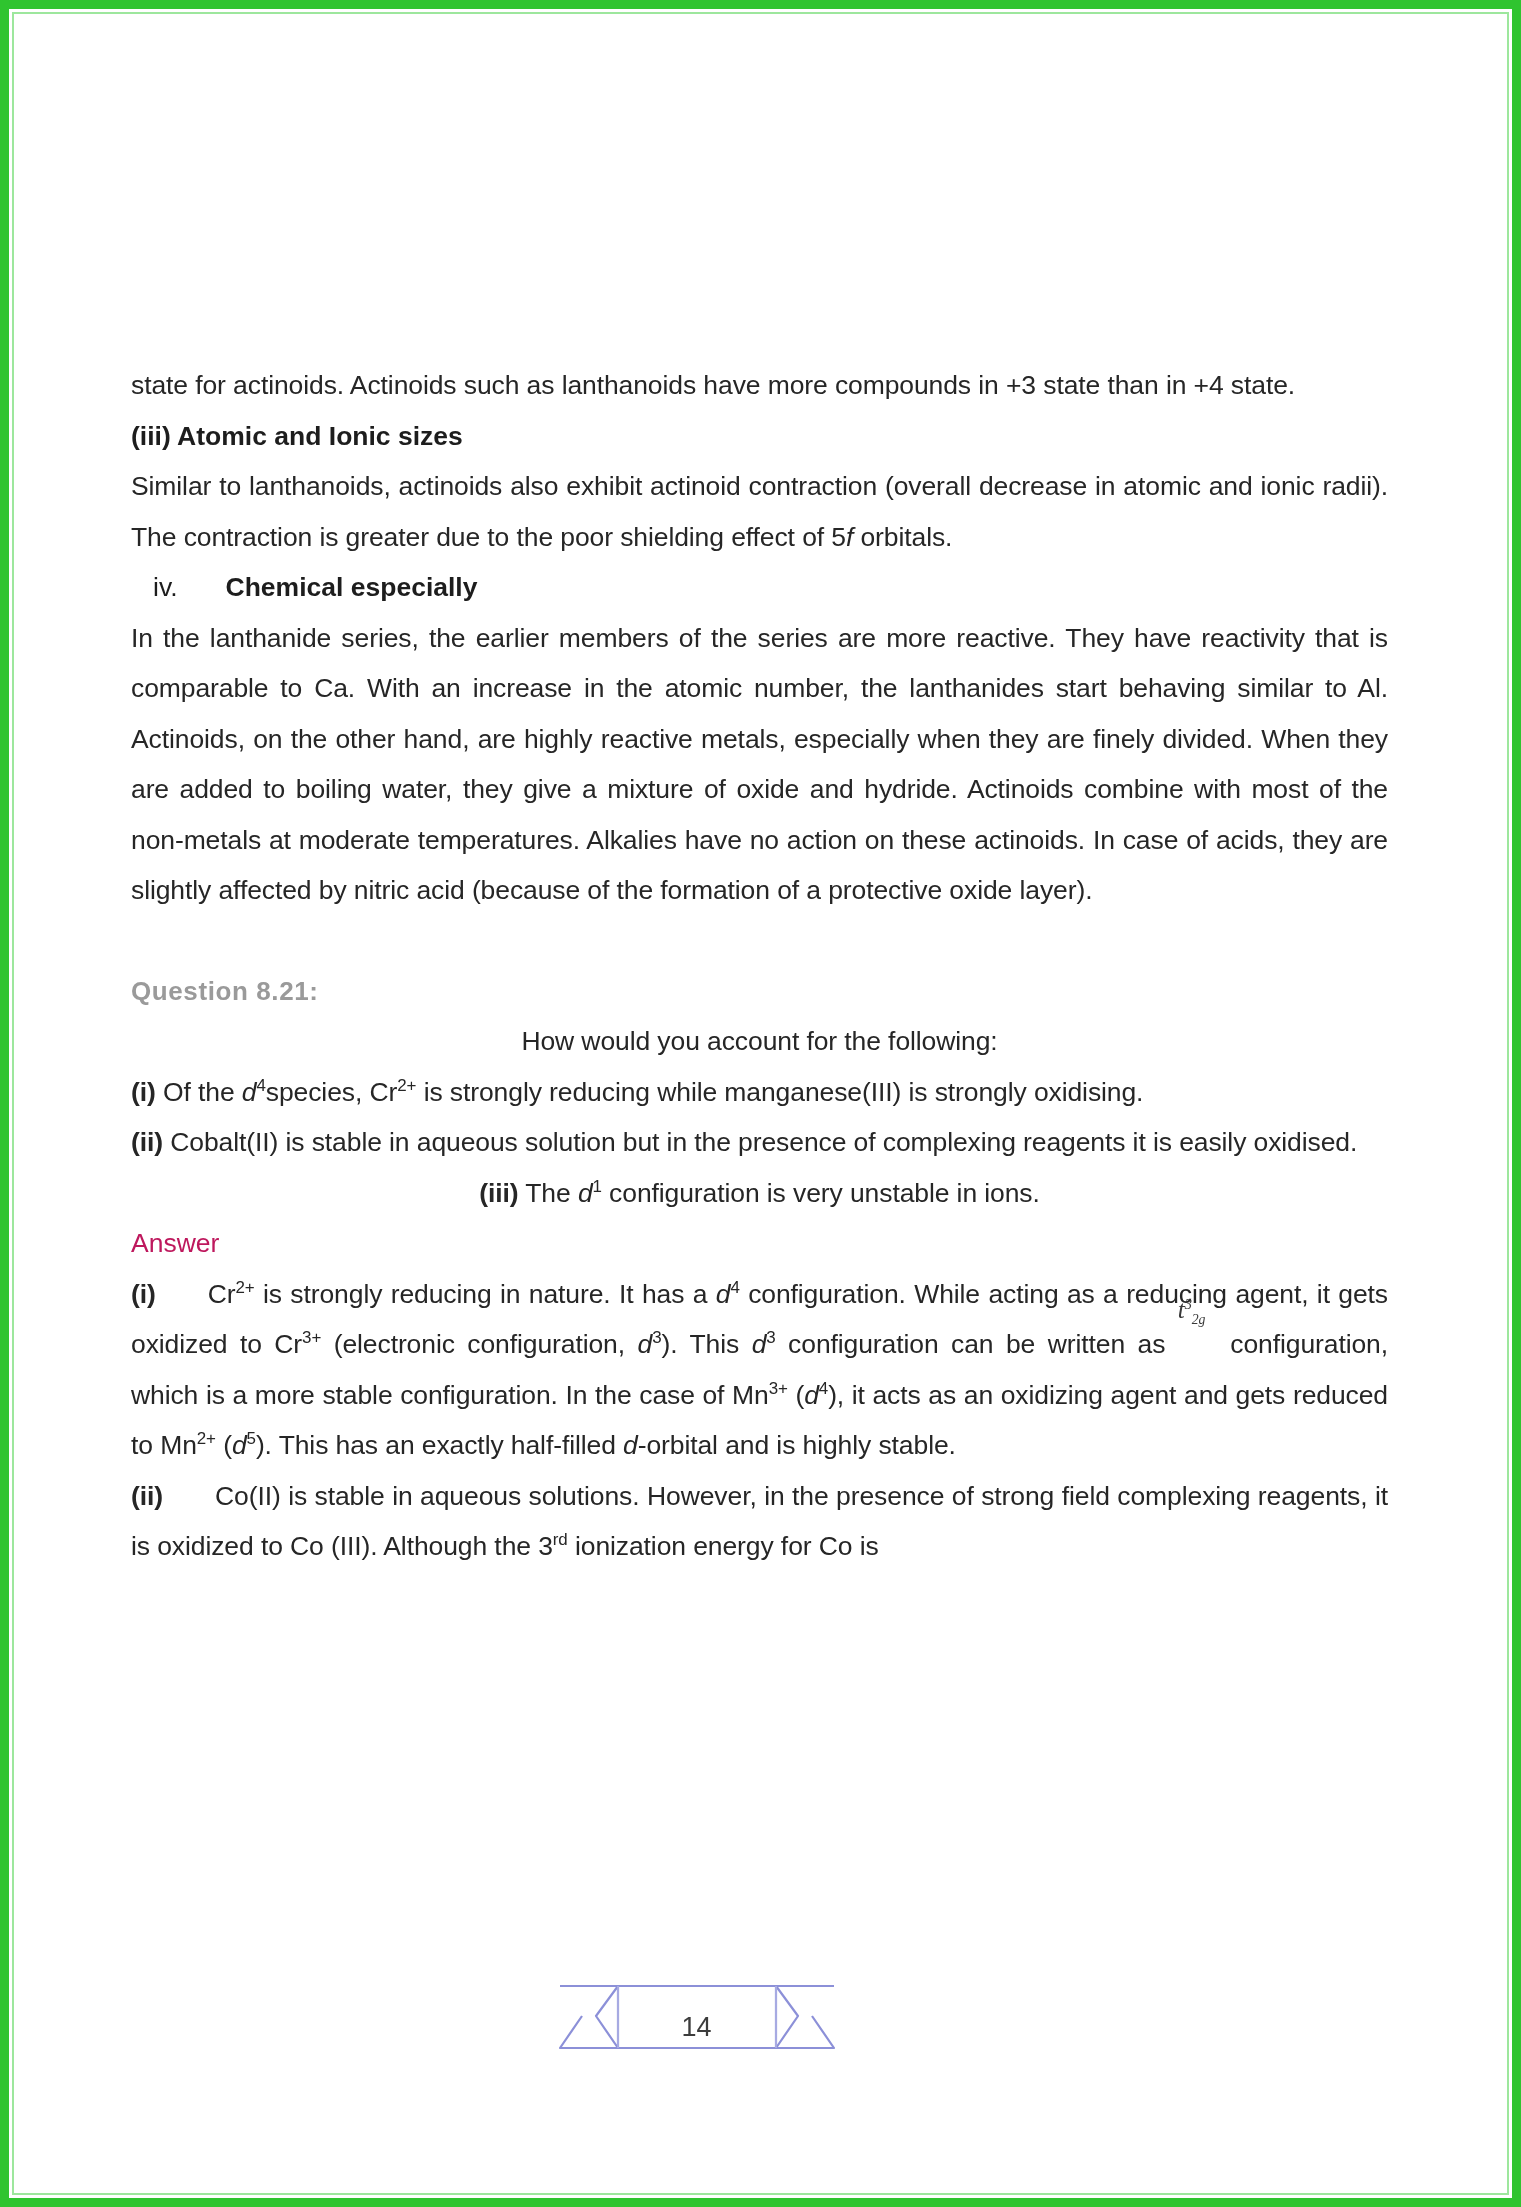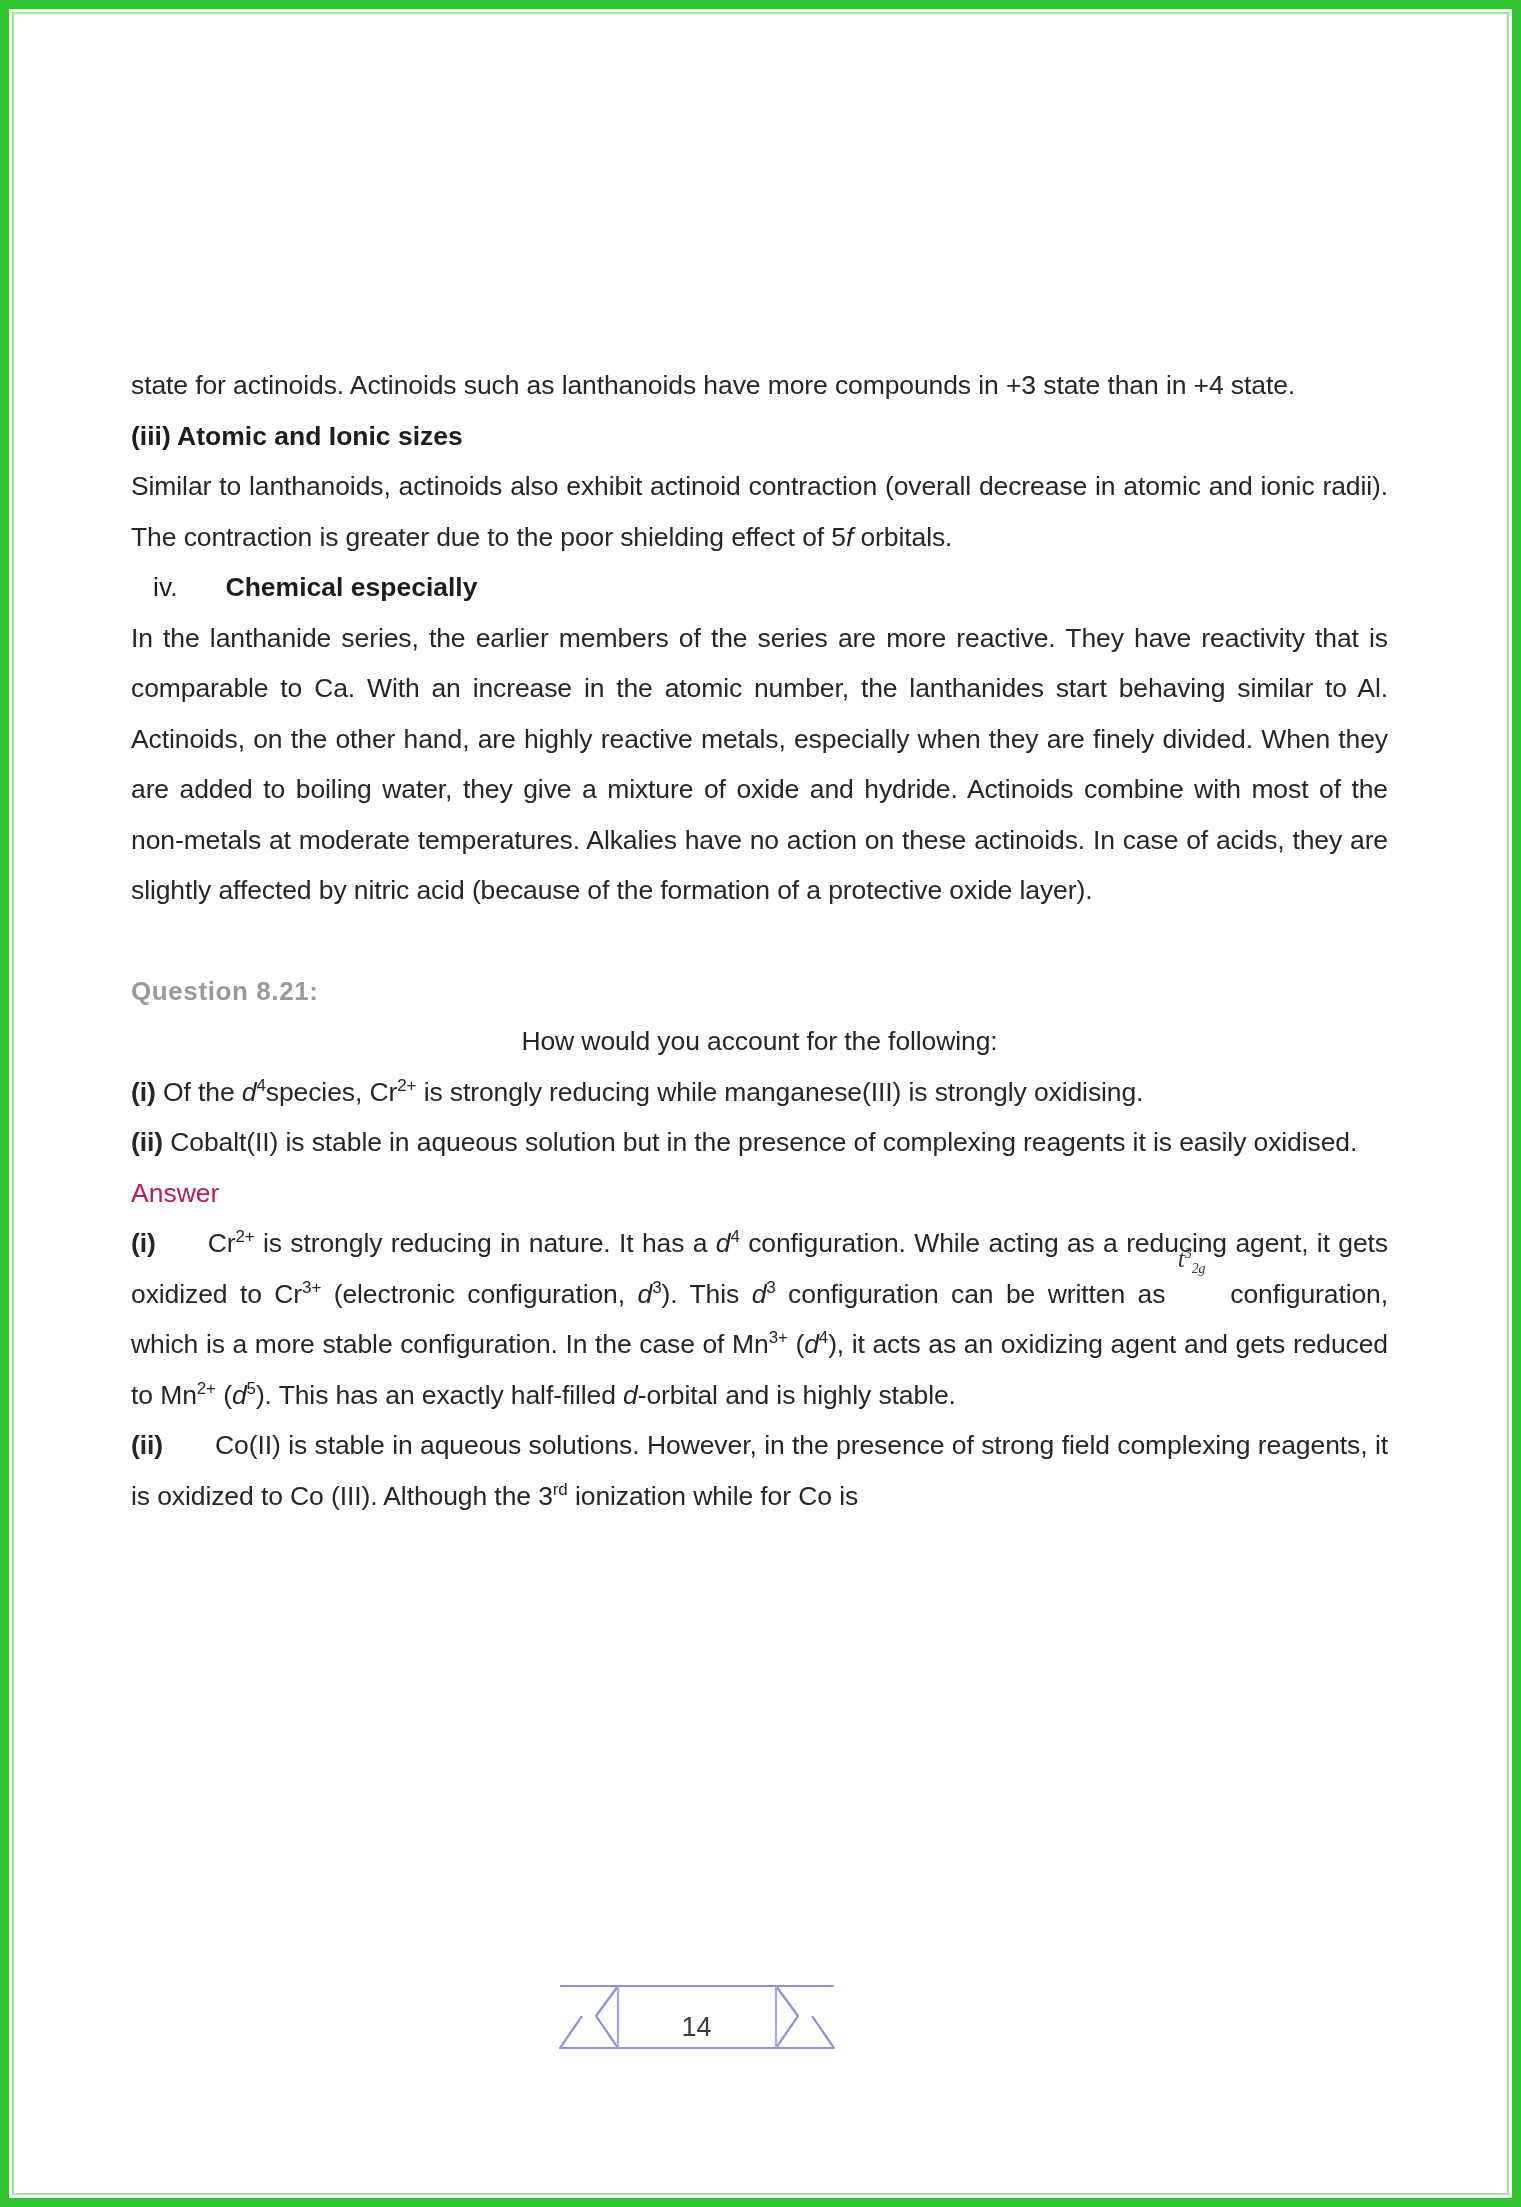--- a/index.html
+++ b/index.html
@@ -164,26 +164,27 @@
   <div class="spacer-lg"></div>
 
   <p class="qheading">Question 8.21:</p>
 
   <p class="para left">How would you account for the following:</p>
 
   <p class="para"><b class="lbl">(i)</b> <span>Of the </span><span class="it">d</span><sup>4</sup><span>species, Cr</span><sup>2+</sup><span> is strongly reducing while manganese(III) is strongly oxidising.</span></p>
 
   <p class="para"><b class="lbl">(ii)</b> <span>Cobalt(II) is stable in aqueous solution but in the presence of complexing reagents it is easily oxidised.</span></p>
 
+  <p class="para left"><b class="lbl">(iii)</b> <span>The </span><span class="it">d</span><sup>1</sup><span> configuration is very unstable in ions.</span></p>
 
   <p class="answer-label">Answer</p>
 
   <p class="para"><b class="lbl">(i)</b><span class="lead-gap"></span><span>Cr</span><sup>2+</sup><span> is strongly reducing in nature. It has a </span><span class="it">d</span><sup>4</sup><span> configuration. While acting as a reducing agent, it gets oxidized to Cr</span><sup>3+</sup><span> (electronic configuration, </span><span class="it">d</span><sup>3</sup><span>). This </span><span class="it">d</span><sup>3</sup><span> configuration can be written as </span><span class="formula"><span class="fx"><span>t</span><sup>3</sup><sub>2g</sub></span></span><span> configuration, which is a more stable configuration. In the case of Mn</span><sup>3+</sup><span> (</span><span class="it">d</span><sup>4</sup><span>), it acts as an oxidizing agent and gets reduced to Mn</span><sup>2+</sup><span> (</span><span class="it">d</span><sup>5</sup><span>). This has an exactly half-filled </span><span class="it">d</span><span>-orbital and is highly stable.</span></p>
 
-  <p class="para"><b class="lbl">(ii)</b><span class="lead-gap"></span><span>Co(II) is stable in aqueous solutions. However, in the presence of strong field complexing reagents, it is oxidized to Co (III). Although the 3</span><sup>rd</sup><span> ionization while for Co is</span></p>
+  <p class="para"><b class="lbl">(ii)</b><span class="lead-gap"></span><span>Co(II) is stable in aqueous solutions. However, in the presence of strong field complexing reagents, it is oxidized to Co (III). Although the 3</span><sup>rd</sup><span> ionization energy for Co is</span></p>
 
 </div>
 
 <div id="footer">
   <div id="ribbon-wrap">
     <svg width="290" height="110" viewBox="0 0 290 110">
       <g fill="none" stroke="#8c90d8" stroke-width="2.2" stroke-linejoin="round">
         <polyline points="8,26 66,26 44,56 66,88 8,88 30,56"></polyline>
         <polyline points="282,26 224,26 246,56 224,88 282,88 260,56"></polyline>
         <rect x="66" y="26" width="158" height="62"></rect>

